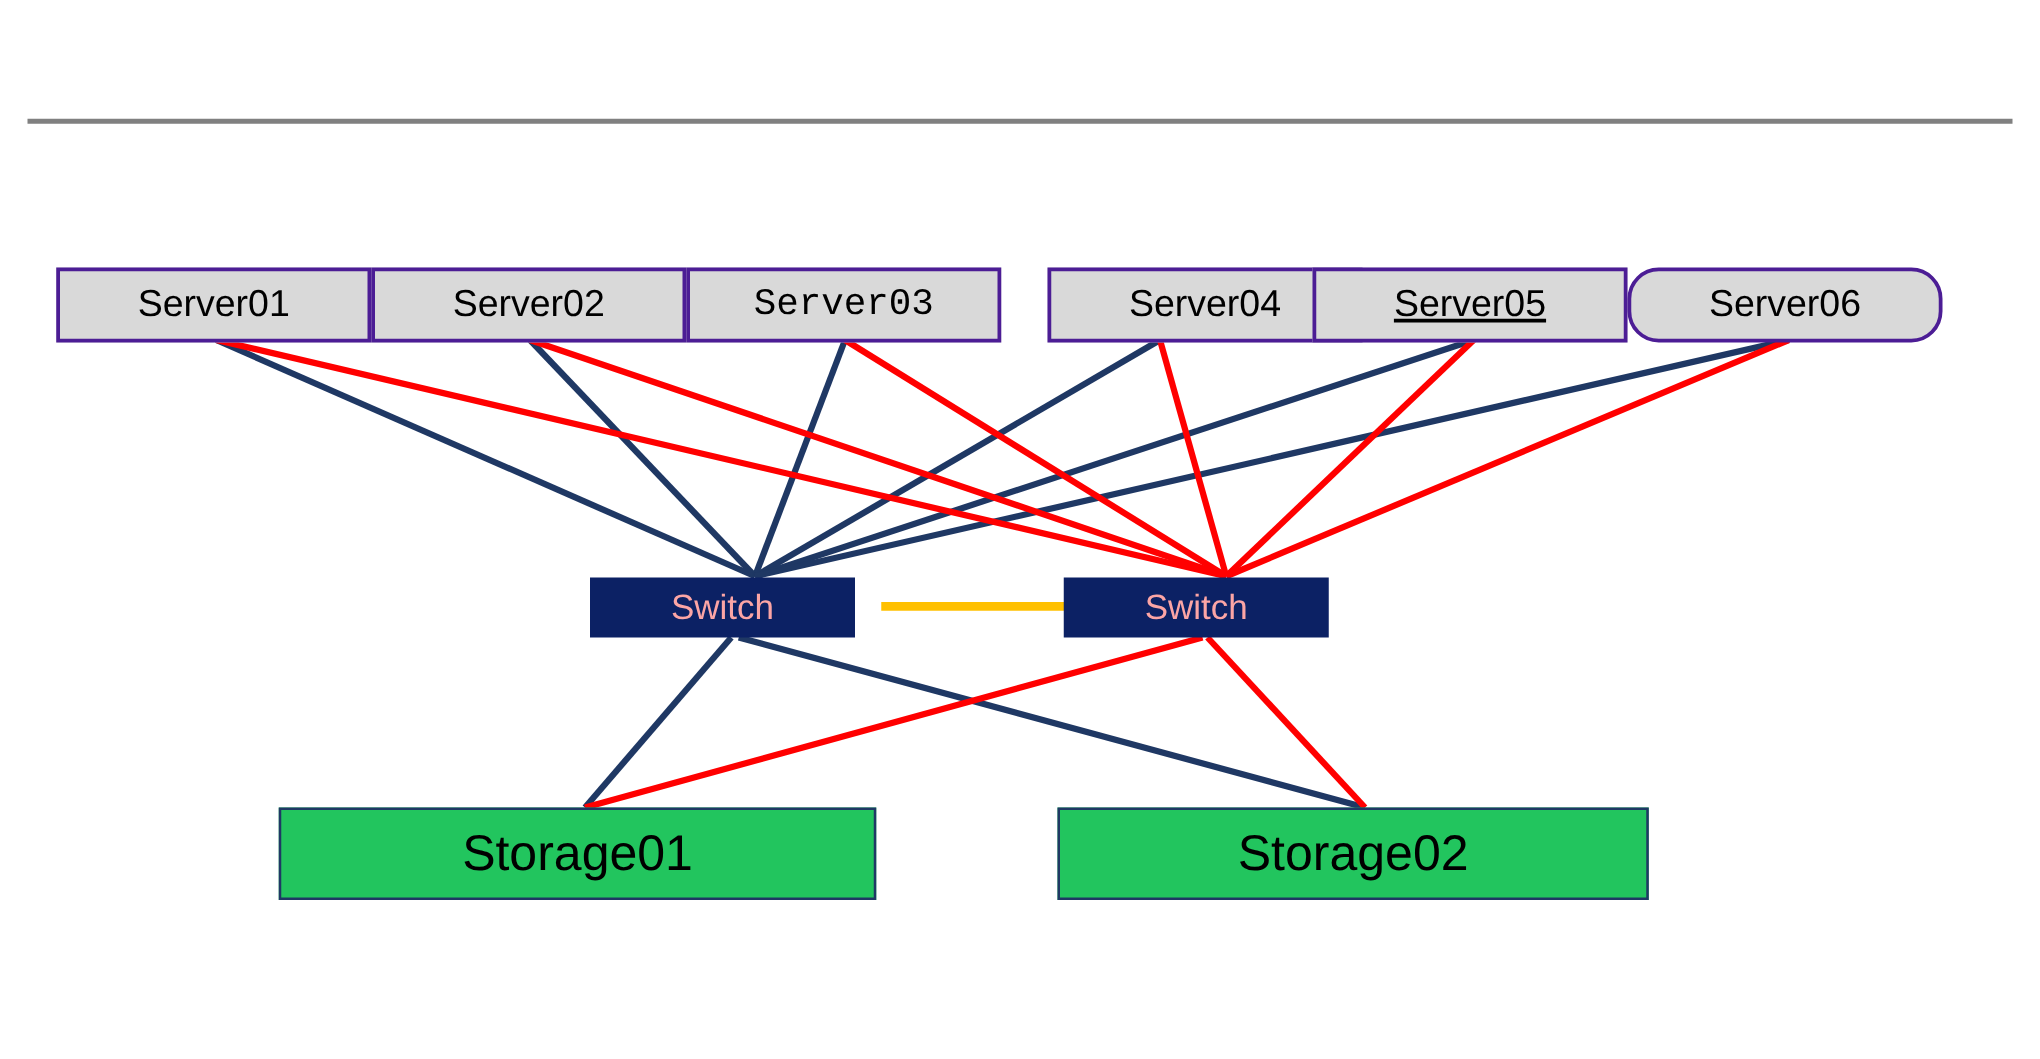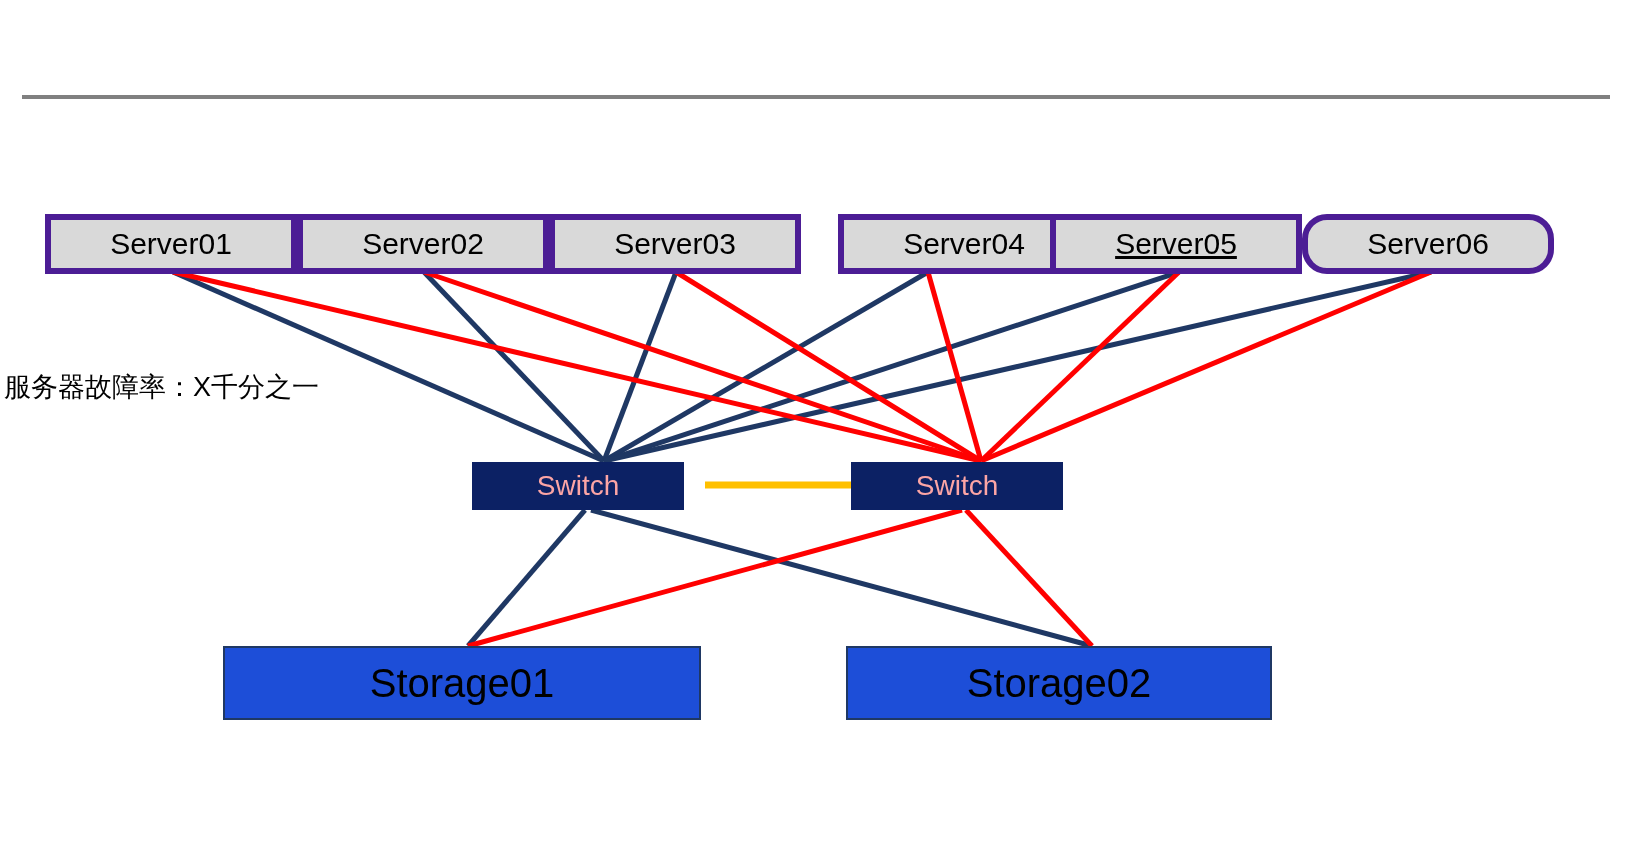--- a/index.html
+++ b/index.html
@@ -53,28 +53,28 @@
   .node {
     position: absolute;
     box-sizing: border-box;
     display: flex;
     align-items: center;
     justify-content: center;
     white-space: nowrap;
   }
   .node.server {
     background: #d9d9d9;
-    border: 6px solid #4c1d95;
+    border: 3px solid #4c1d95;
     font-size: 30px;
     color: #000000;
     height: 60px;
     width: 252px;
   }
   .node.storage {
-    background: #1d4ed8;
+    background: #22c55e;
     border: 2px solid #1f3864;
     font-size: 40px;
     color: #000000;
     height: 74px;
   }
   .node.switch {
     background: #0c2164;
     border: none;
     color: #fca5a5;
     font-size: 28px;
@@ -133,43 +133,42 @@
       <line x1="705" y1="485" x2="864" y2="485" stroke="#ffc000" stroke-width="7"></line>
     </svg>
 
   <div id="nodes-layer">
       <div class="node server" style="left: 45px; top: 214px;">
         <span>Server01</span>
       </div>
       <div class="node server" style="left: 297px; top: 214px;">
         <span>Server02</span>
       </div>
-      <div class="node server" style="left: 549px; top: 214px;">
+      <div class="node server" style="left: 549px; top: 214px; font-family: Liberation Mono, monospace;">
         <span>Server03</span>
       </div>
       <div class="node server" style="left: 800px; top: 214px; margin-left: 38px;">
         <span>Server04</span>
       </div>
       <div class="node server" style="left: 1050px; top: 214px; text-decoration: underline;">
         <span>Server05</span>
       </div>
       <div class="node server" style="left: 1302px; top: 214px; border-radius: 25px;">
         <span>Server06</span>
       </div>
       <div class="node switch" style="left: 472px; top: 462px;">
         <span>Switch</span>
       </div>
       <div class="node switch" style="left: 851px; top: 462px;">
         <span>Switch</span>
       </div>
       <div class="node storage" style="left: 223px; top: 646px; width: 478px;">
         <span>Storage01</span>
       </div>
-      <div class="node storage" style="left: 846px; top: 646px; width: 426px;">
+      <div class="node storage" style="left: 846px; top: 646px; width: 473px;">
         <span>Storage02</span>
       </div>
     </div>
 
-  <div class="annot" id="annot-server-rate">服务器故障率：X千分之一</div>
 
 
 
 </div>
 
 </body></html>

